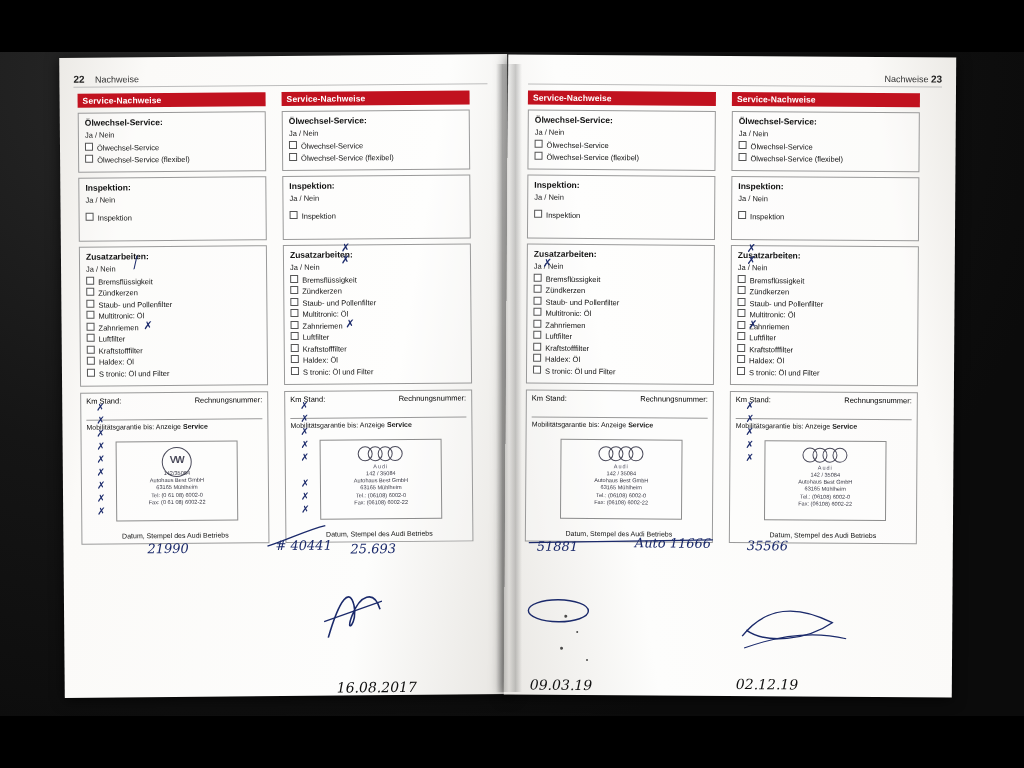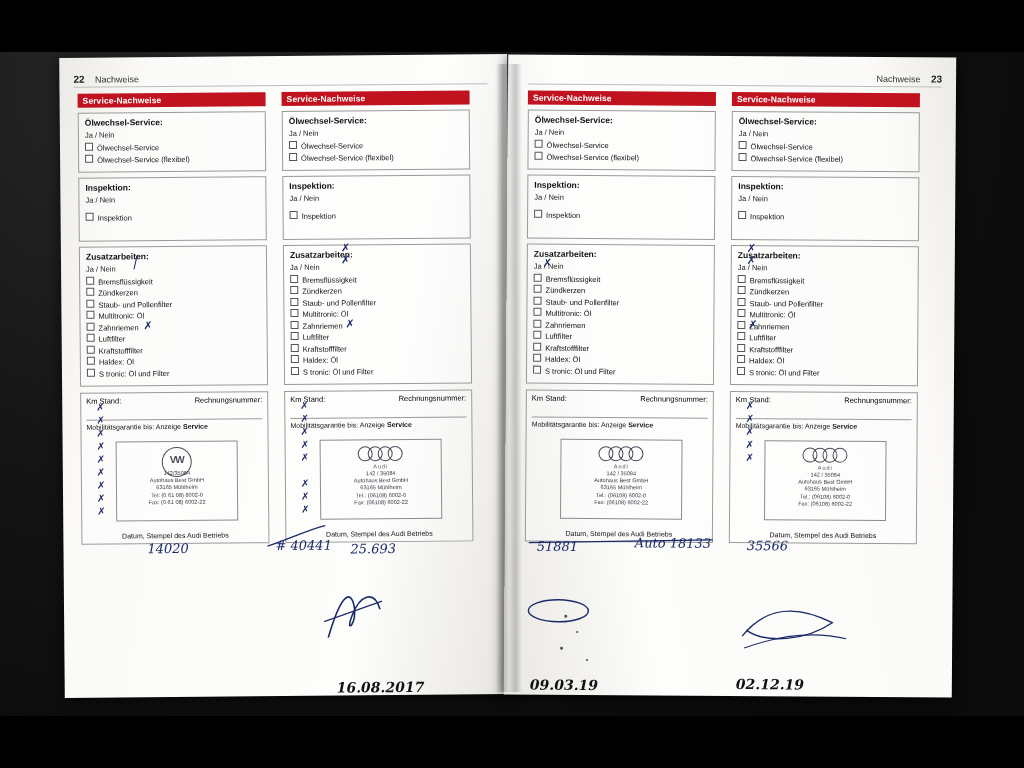--- a/index.html
+++ b/index.html
@@ -67,21 +67,21 @@
   .audirings{display:inline-block;position:relative;width:46px;height:13px;}
   .audirings i{position:absolute;top:0;width:13px;height:13px;border:1.4px solid #4a4a5a;
      border-radius:50%;}
   .audirings i:nth-child(1){left:0}.audirings i:nth-child(2){left:10px}
   .audirings i:nth-child(3){left:20px}.audirings i:nth-child(4){left:30px}
   .audiword{font-size:5.5px;color:#4a4a5a;letter-spacing:1px;margin-top:0px;}
 
   
   .hw{position:absolute;font-family:"DejaVu Serif",serif;color:#1b2a6b;
      font-style:italic;white-space:nowrap;pointer-events:none;}
-  .hw.blk{color:#111;font-weight:bold;}
+  .hw.blk{color:#111;}
   .ink{position:absolute;pointer-events:none;}
   .markx{position:absolute;color:#1b2a6b;font-family:"DejaVu Sans",sans-serif;
      font-size:11px;font-weight:bold;pointer-events:none;}
   .speck{position:absolute;background:#111;border-radius:50%;opacity:.75;}
 </style>
 </head>
 <body>
 
 <div id="stage">
   <div class="carpet"></div>
@@ -205,21 +205,21 @@
               <div>Tel.: (06108) 6002-0</div>
               <div>Fax: (06108) 6002-22</div>
             </div>
           </div>
           <div class="datum">Datum, Stempel des Audi Betriebs</div>
         </div>
       </div>
 
       <div class="hw" style="left:72px;top:196px;font-size:15px;transform:rotate(-14deg)">/</div>
       <div class="markx" style="left:82px;top:262px;">✗</div>
-      <div class="hw" style="left:84px;top:484px;font-size:13px;">14020</div>
+      <div class="hw" style="left:84px;top:484px;font-size:13px;">21990</div>
       <div class="hw" style="left:212px;top:482px;font-size:13px;"># 40441</div>
 
       <div class="markx" style="left:280px;top:186px;">✗</div>
       <div class="markx" style="left:280px;top:198px;">✗</div>
       <div class="markx" style="left:284px;top:262px;">✗</div>
       <div class="hw" style="left:287px;top:486px;font-size:13px;">25.693</div>
       <div class="hw blk" style="left:272px;top:624px;font-size:14px;">16.08.2017</div>
       <svg class="ink" style="left:258px;top:520px;width:80px;height:80px" viewBox="0 0 80 80">
         <path d="M6 62 C18 22, 28 12, 32 30 C36 48, 22 60, 30 40 C38 20, 52 14, 58 34" fill="none" stroke="#1b2a6b" stroke-width="1.6"></path>
         <path d="M2 46 L60 26" fill="none" stroke="#1b2a6b" stroke-width="1.2"></path>
@@ -244,21 +244,21 @@
       <div class="markx" style="left:238px;top:383px;font-size:10px">✗</div>
       <div class="markx" style="left:238px;top:396px;font-size:10px">✗</div>
       <div class="markx" style="left:238px;top:422px;font-size:10px">✗</div>
       <div class="markx" style="left:238px;top:435px;font-size:10px">✗</div>
       <div class="markx" style="left:238px;top:448px;font-size:10px">✗</div>
     </div>
 
     <div class="page right">
       <div class="hdr" style="right:14px;text-align:right;">
         <span>Nachweise</span>
-        <span class="num" style="margin-left:8px">23</span>
+        <span class="num" style="">23</span>
       </div>
       <div class="hdr-line" style="right:14px;width:414px;"></div>
 
       <div class="col" style="left:20px;">
         <div class="secttitle">Service-Nachweise</div>
 
         <div class="box">
           <h4>Ölwechsel-Service:</h4>
           <div class="jn">Ja / Nein</div>
           <div class="opt"><span class="cb"></span><span>Ölwechsel-Service</span></div>
@@ -366,21 +366,21 @@
               <div>Tel.: (06108) 6002-0</div>
               <div>Fax: (06108) 6002-22</div>
             </div>
           </div>
           <div class="datum">Datum, Stempel des Audi Betriebs</div>
         </div>
       </div>
 
       <div class="markx" style="left:36px;top:202px;">✗</div>
       <div class="hw" style="left:32px;top:484px;font-size:13px;">51881</div>
-      <div class="hw" style="left:130px;top:480px;font-size:13px;">Auto 18133</div>
+      <div class="hw" style="left:130px;top:480px;font-size:13px;">Auto 11666</div>
       <div class="hw blk" style="left:26px;top:622px;font-size:14px;">09.03.19</div>
       <svg class="ink" style="left:22px;top:470px;width:190px;height:22px" viewBox="0 0 190 22">
         <path d="M2 18 L186 14" fill="none" stroke="#1b2a6b" stroke-width="1.3"></path>
       </svg>
       <svg class="ink" style="left:20px;top:536px;width:120px;height:40px" viewBox="0 0 120 40">
         <ellipse cx="34" cy="20" rx="30" ry="11" fill="none" stroke="#1b2a6b" stroke-width="1.4"></ellipse>
       </svg>
       <div class="speck" style="left:60px;top:560px;width:3px;height:3px"></div>
       <div class="speck" style="left:72px;top:576px;width:2px;height:2px"></div>
       <div class="speck" style="left:56px;top:592px;width:3px;height:3px"></div>

